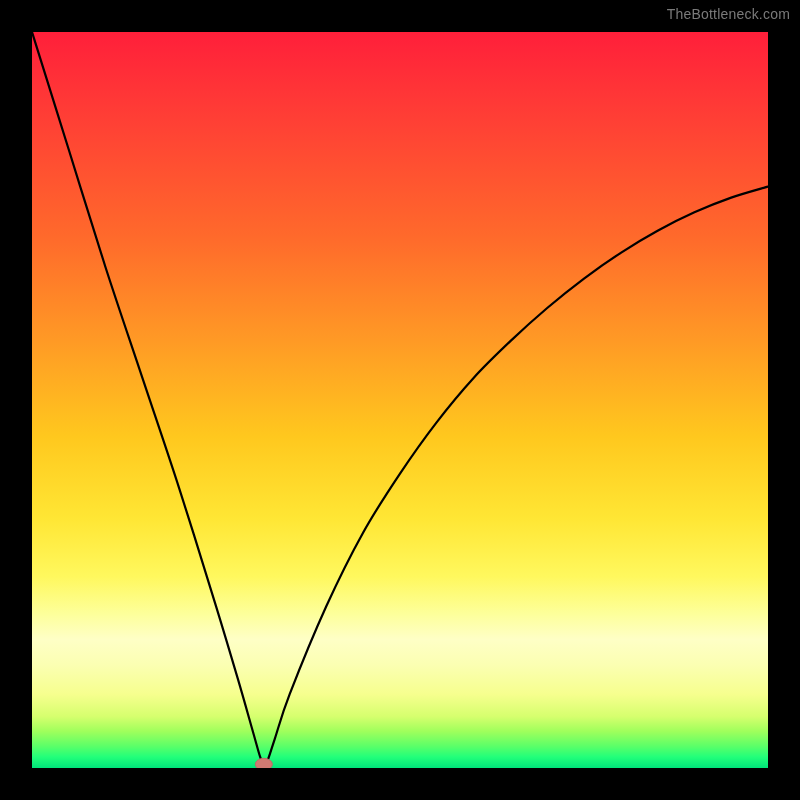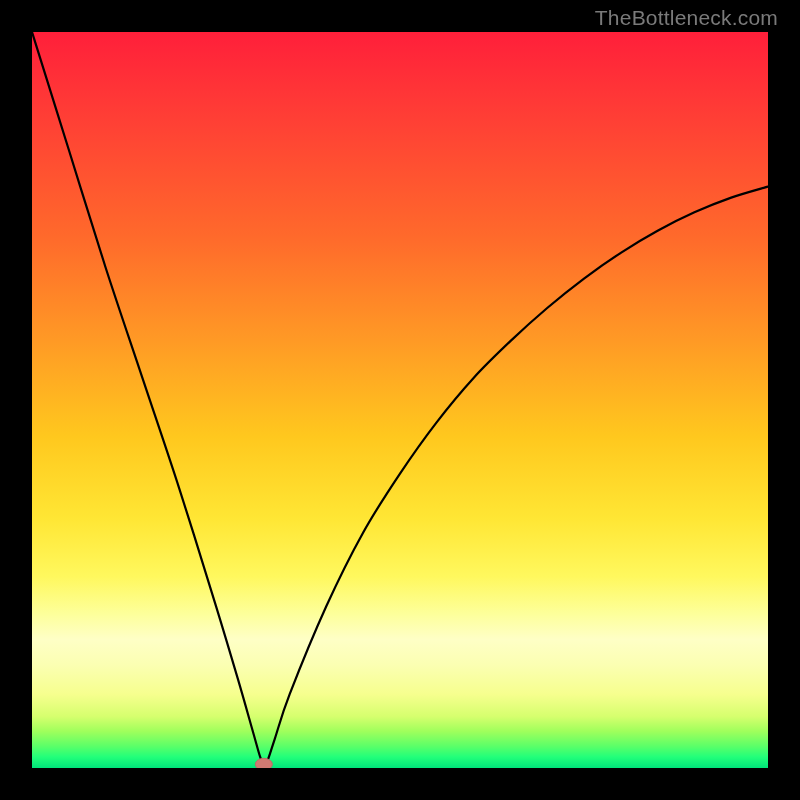--- a/index.html
+++ b/index.html
@@ -53,23 +53,23 @@
     display: block;
   }
   .dip-marker {
     fill: #cf7a72;
     stroke: #bb6d66;
     stroke-width: 1;
   }
   .watermark {
     position: absolute;
     top: 6px;
-    right: 22px;
+    right: 10px;
     color: #7a7a7a;
-    font-size: 21px;
+    font-size: 14px;
     font-weight: 500;
     letter-spacing: 0.2px;
     user-select: none;
   }
 </style>
 </head>
 <body>
 
 <div class="outer">
 

